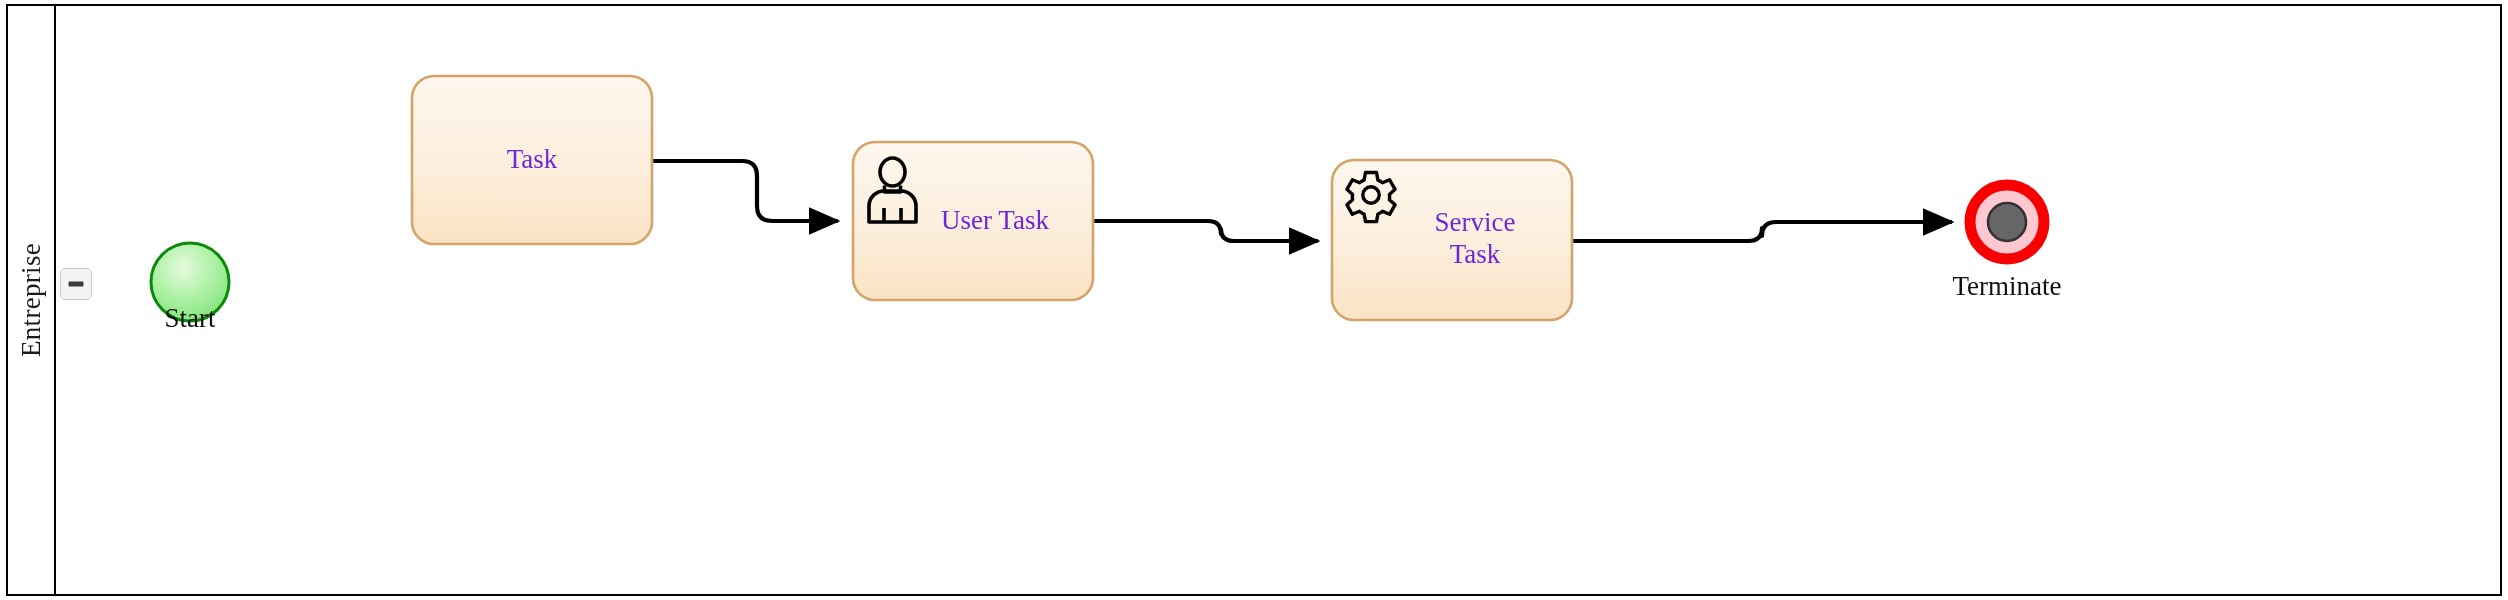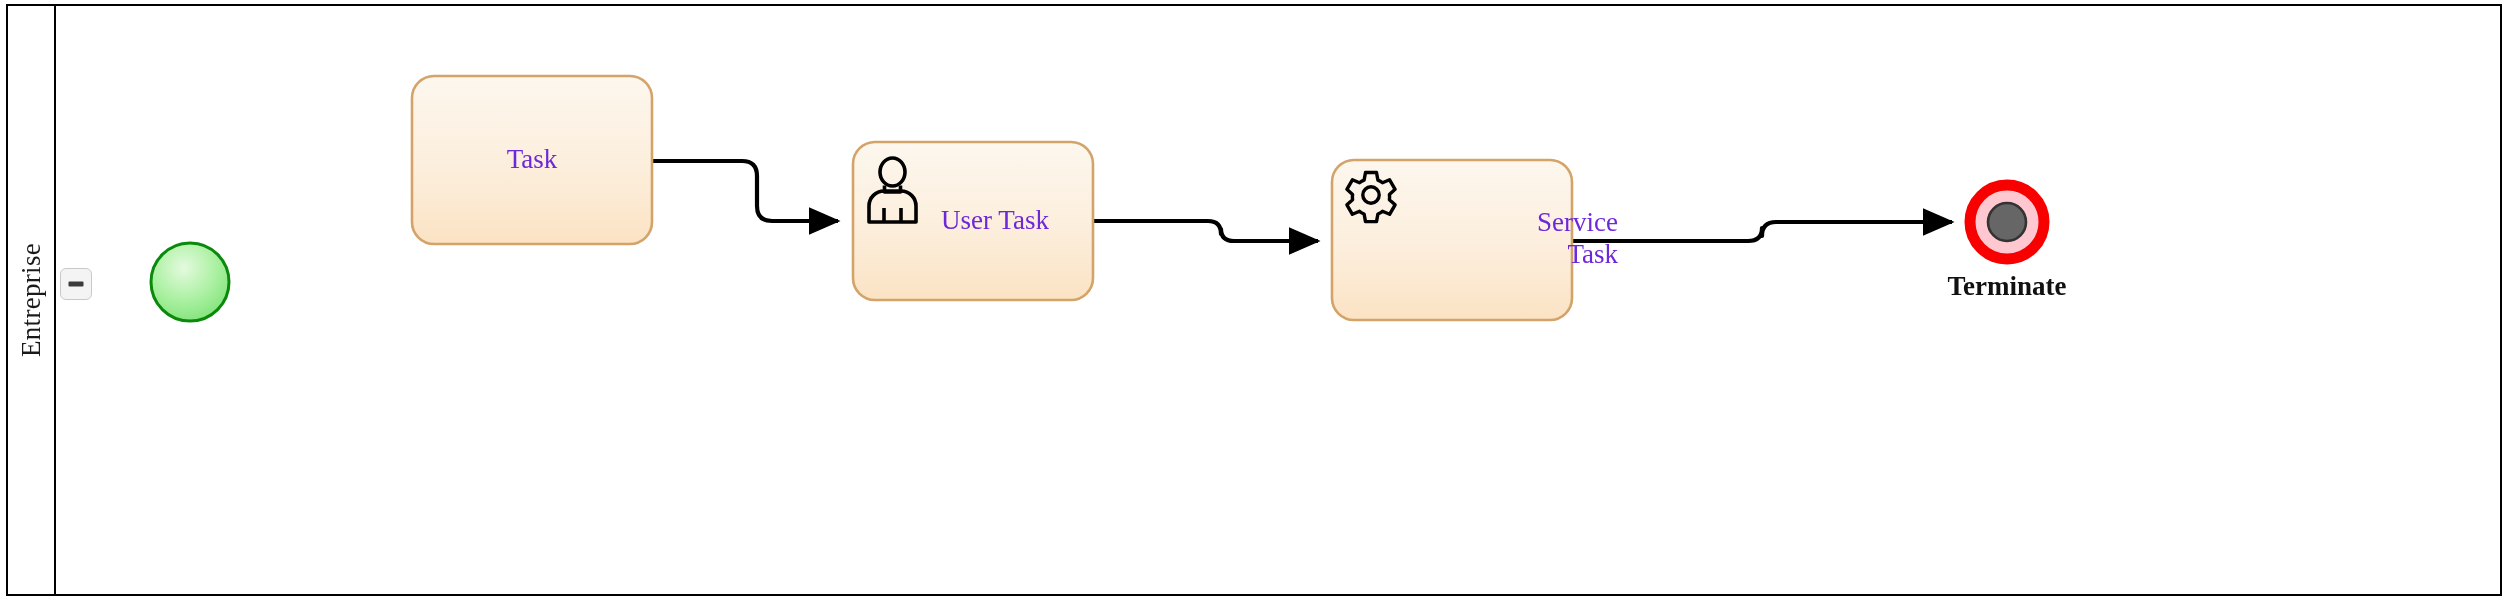--- a/index.html
+++ b/index.html
@@ -176,23 +176,24 @@
                l -1.4 7.6 h -11 l -1.4 -7.6 a 16 16 0 0 1 -4.6 -2.7 l -7.1 3 l -5.5 -9.5
                l 5.7 -5.1 a 16 16 0 0 1 0 -5.3 l -5.7 -5.1 l 5.5 -9.5 l 7.1 3
                a 16 16 0 0 1 4.6 -2.7 z"></path>
       <circle cx="0" cy="0" r="8.2" fill="none" stroke="#000000" stroke-width="3.4"></circle>
     </g>
 
     <circle cx="2007" cy="222" r="37" fill="#ffc7cf" stroke="#f80000" stroke-width="11" class="hit"></circle>
     <circle cx="2007" cy="222" r="19" fill="#666666" stroke="#333333" stroke-width="2.6"></circle>
   </svg>
 
+  <div class="evt-label" style="left:90px; top:303px; width:200px;">Start</div>
 
   <div class="node-label" style="left:412px; top:144px; width:240px;">Task</div>
 
   <div class="node-label" style="left:853px; top:205px; width:284px;">User Task</div>
 
-  <div class="node-label" style="left:1332px; top:207px; width:286px;text-align:right;">Service
+  <div class="node-label" style="left:1332px; top:207px; width:286px;">Service
 Task</div>
 
-  <div class="evt-label" style="left:1907px; top:271px; width:200px;font-weight:bold;">Terminate</div>
+  <div class="evt-label" style="left:1907px; top:271px; width:200px;">Terminate</div>
 
 </div>
 
 </body></html>

